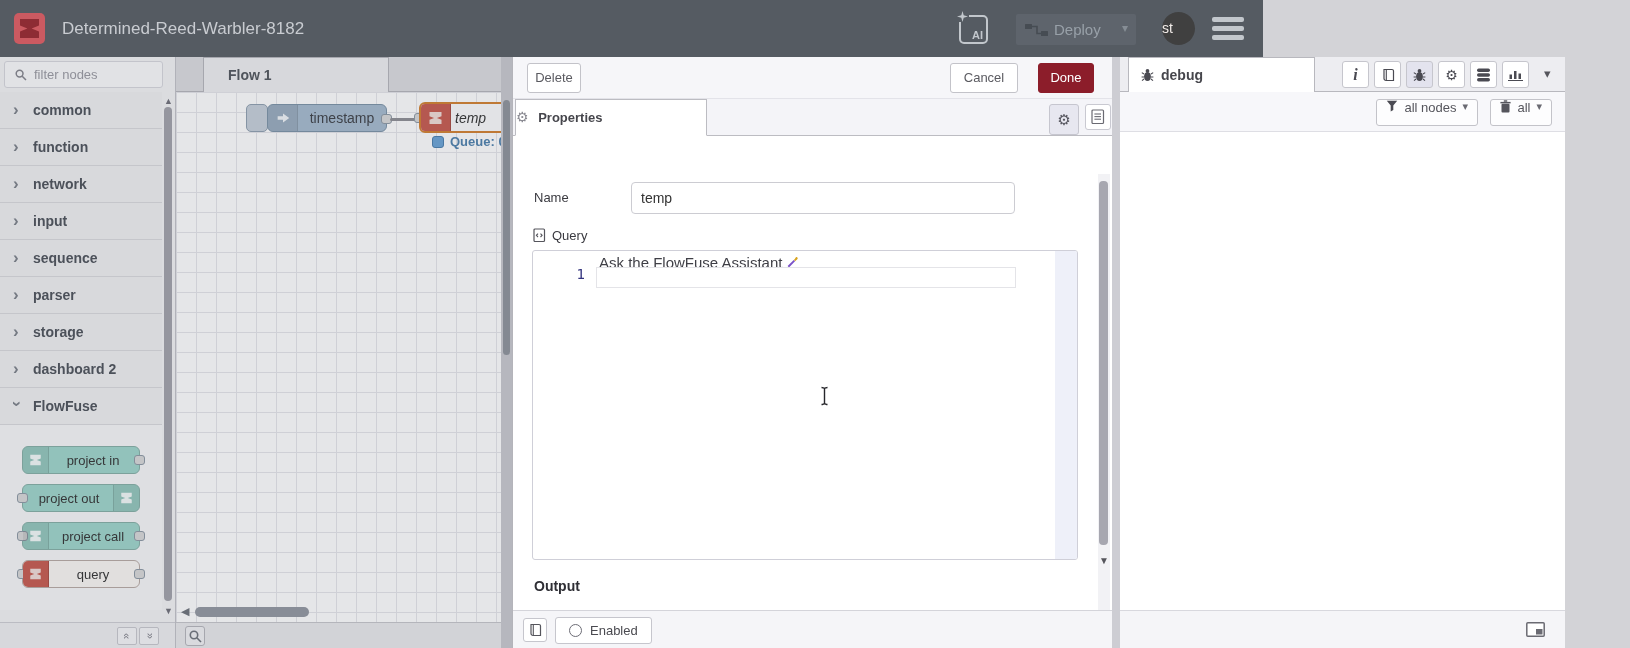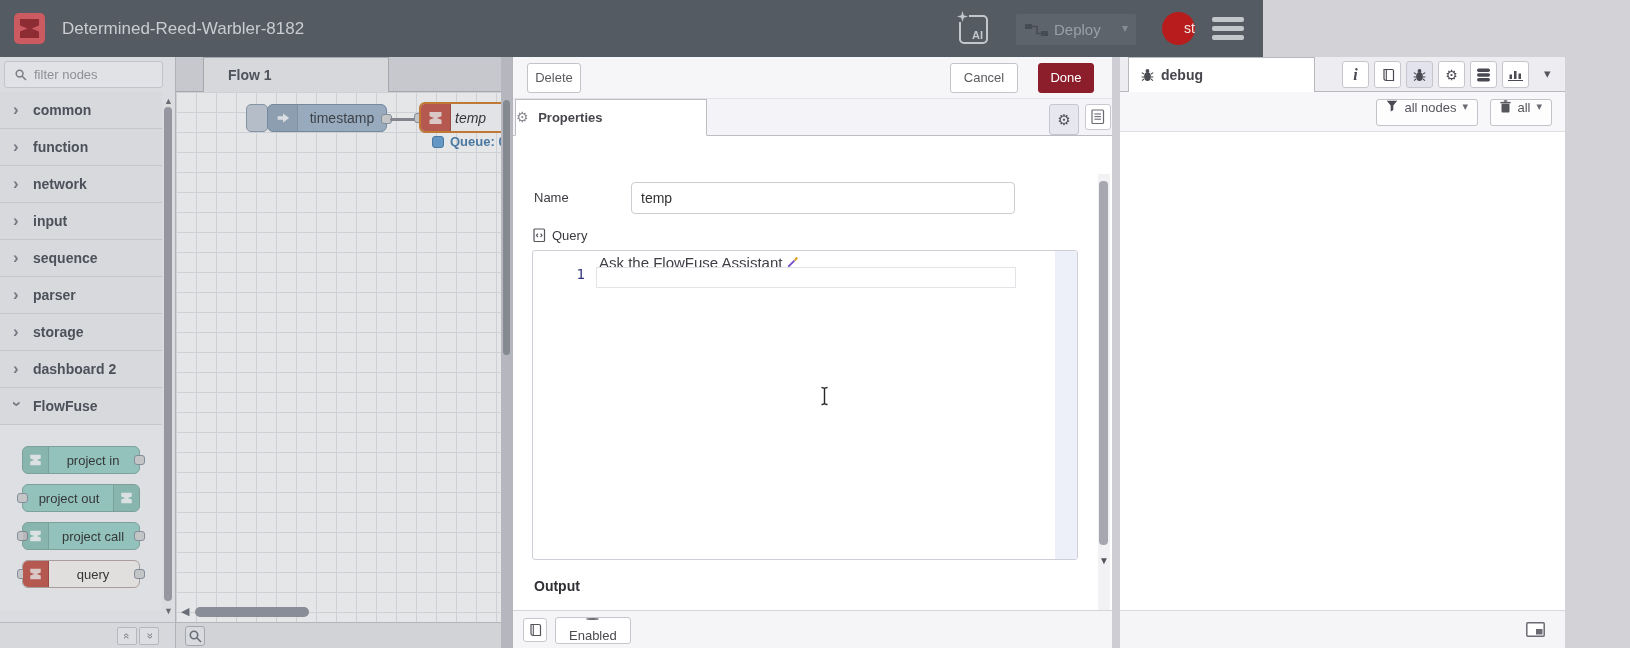--- a/index.html
+++ b/index.html
@@ -18,21 +18,21 @@
   .hdr-title { position:absolute; left:62px; top:19px; font-size:17px; color:#c9ccd1; }
   .ai-btn { position:absolute; right:275px; top:15px; width:29px; height:29px;
             border:2px solid #c2c7cc; border-radius:5px; }
   .ai-btn .ai-txt { position:absolute; right:3px; bottom:1px; font-size:11px; font-weight:bold; color:#c2c7cc; }
   .ai-btn .spark { position:absolute; left:-5px; top:-6px; background:#555b62; padding:0 1px; line-height:0; }
   .deploy { position:absolute; right:127px; top:14px; width:120px; height:31px; background:#5e646c; border-radius:2px; }
   .deploy .dep-glyph { position:absolute; left:9px; top:9px; }
   .deploy .dep-label { position:absolute; left:38px; top:7px; font-size:15px; color:#98a0a8; }
   .deploy .dep-caret { position:absolute; right:8px; top:7px; font-size:12px; color:#868d95; }
   .avatar { position:absolute; right:68px; top:12px; width:33px; height:33px; border-radius:50%;
-            background:#b91c1c; color:#f2ece9; font-size:14px; text-align:right; line-height:33px; }
+            background:#404040; color:#f2ece9; font-size:14px; text-align:left; line-height:33px; }
   .burger { position:absolute; right:19px; top:17px; width:32px; height:24px; }
   .burger i { display:block; width:32px; height:4.5px; border-radius:2px; background:#c2c7cc; margin-bottom:4.5px; }
 
   
   .palette { position:absolute; left:0; top:57px; width:176px; height:591px; background:#f4f4f5; border-right:1px solid #c3c3c9; }
   .psearch { position:absolute; left:4px; right:12px; top:4px; height:27px; background:#fbfbfc;
              border:1px solid #d8d8de; border-radius:3px; display:flex; align-items:center; padding:0 10px; gap:5px; }
   .psearch input { border:0; outline:0; background:transparent; width:110px; font-size:13px; color:#55555c; font-family:inherit; }
   .psearch input::placeholder { color:#9a9aa2; }
   .pcats { position:absolute; left:0; right:13px; top:35px; }
@@ -149,21 +149,21 @@
   .ed-scroll { position:absolute; right:0; top:0; bottom:0; width:22px; background:#eef0f9; }
   .out-label { position:absolute; left:21px; top:404px; font-size:14px; font-weight:bold; color:#2f2f35; }
   .tscroll-track { position:absolute; right:2px; top:117px; bottom:38px; width:12px; background:#f2f2f5; }
   .tscroll-th { position:absolute; right:4px; top:124px; width:9px; height:364px; background:#a7a7b0; border-radius:4px; }
   .tscroll-down { position:absolute; right:3px; top:498px; font-size:10px; color:#55555c; }
   .tray-ftr { position:absolute; left:0; right:0; bottom:0; height:38px; background:#f5f5f8; border-top:1px solid #d4d4da; }
   .book-btn { position:absolute; left:10px; top:7px; width:24px; height:24px; background:#fff;
               border:1px solid #c6c6cd; border-radius:3px; display:flex; align-items:center; justify-content:center; }
   .enabled-btn { position:absolute; left:42px; top:6px; height:27px; padding:0 13px; background:#fff;
                  border:1px solid #c6c6cd; border-radius:3px; display:flex; align-items:center; gap:8px;
-                 font-size:13px; color:#4a4a50;flex-direction:column; }
+                 font-size:13px; color:#4a4a50; }
   .enabled-btn .circ { width:13px; height:13px; border:1.5px solid #6d6d76; border-radius:50%; }
 
   .split2 { position:absolute; left:1112px; top:57px; width:8px; height:591px; background:#cdcdd3; z-index:60; }
 
   
   .debug { position:absolute; left:1120px; top:57px; width:445px; height:591px; background:#fff; }
   .dtabs { position:relative; height:35px; background:#ededf1; border-bottom:1px solid #b8b8be; }
   .dtab { position:absolute; left:8px; top:0; width:187px; height:35px; background:#fff;
           border:1px solid #b8b8be; border-bottom:none; line-height:34px; padding-left:12px;
           font-weight:bold; font-size:14px; color:#46464c; display:flex; align-items:center; gap:7px; }

